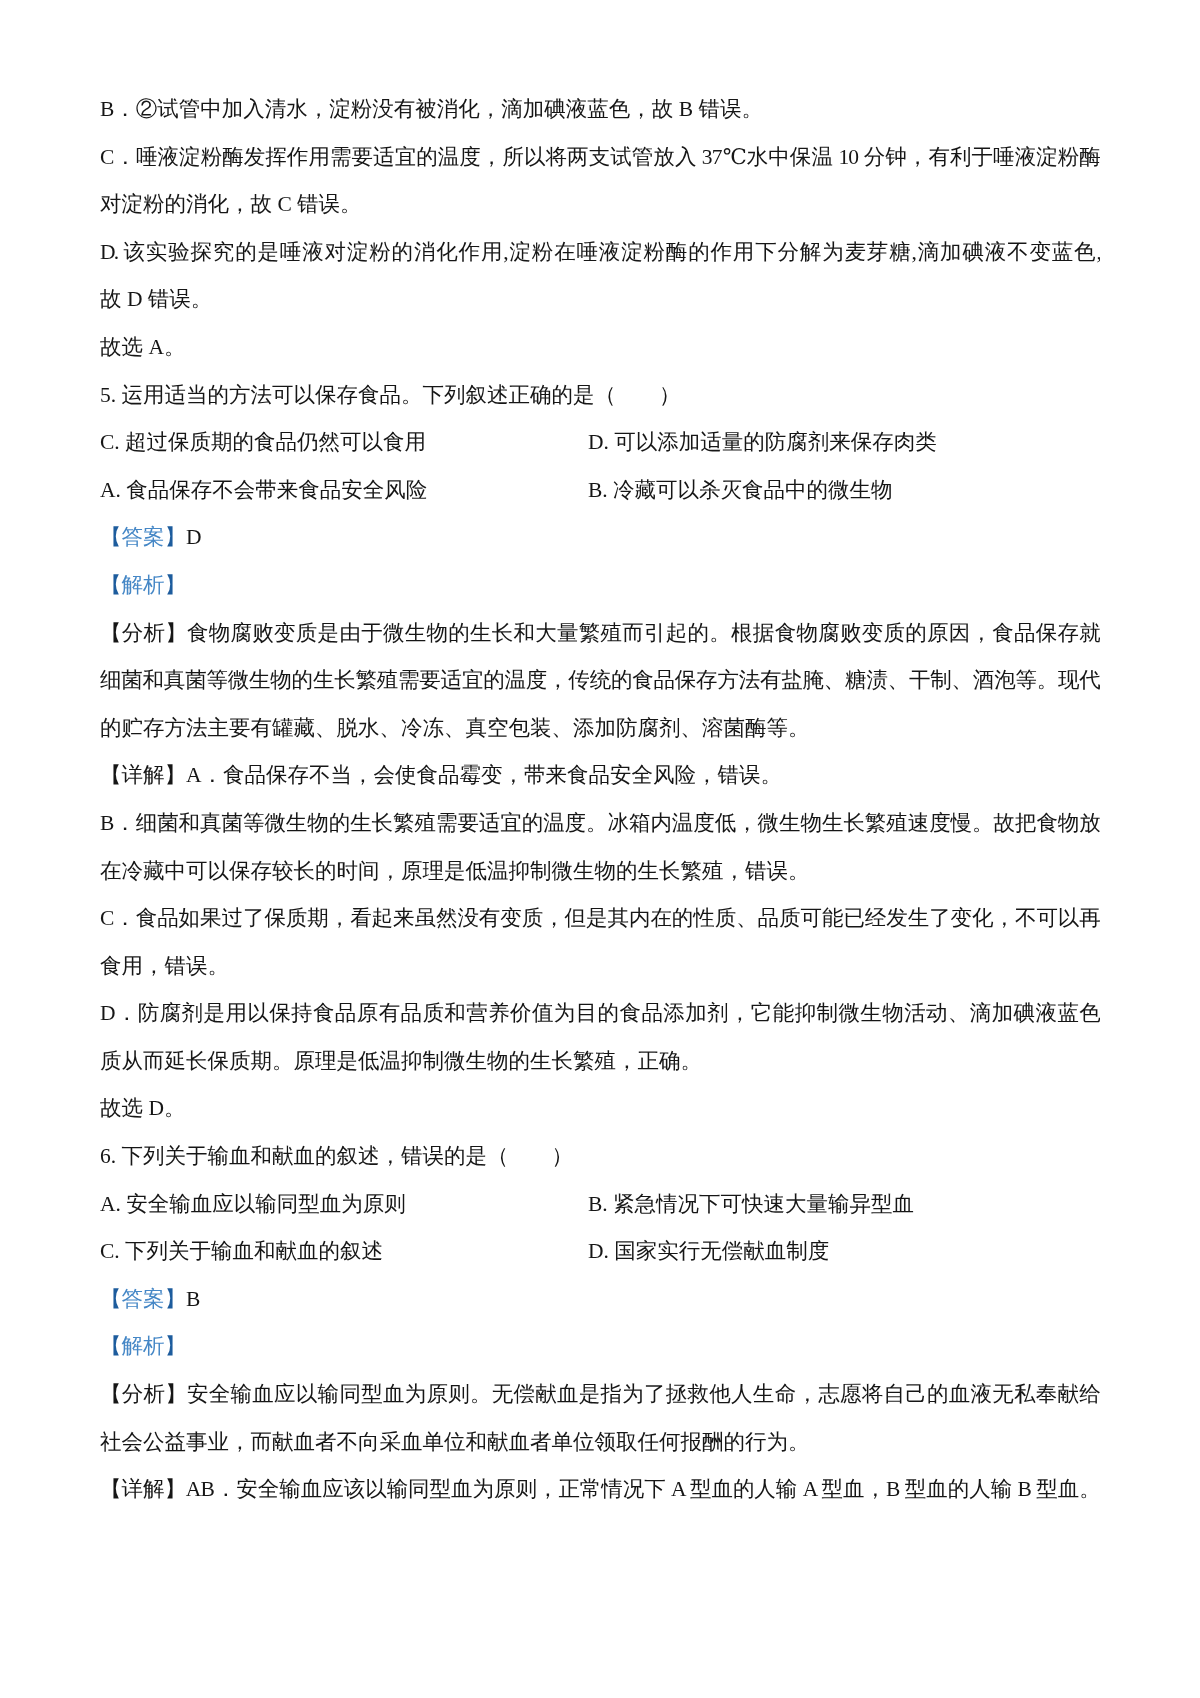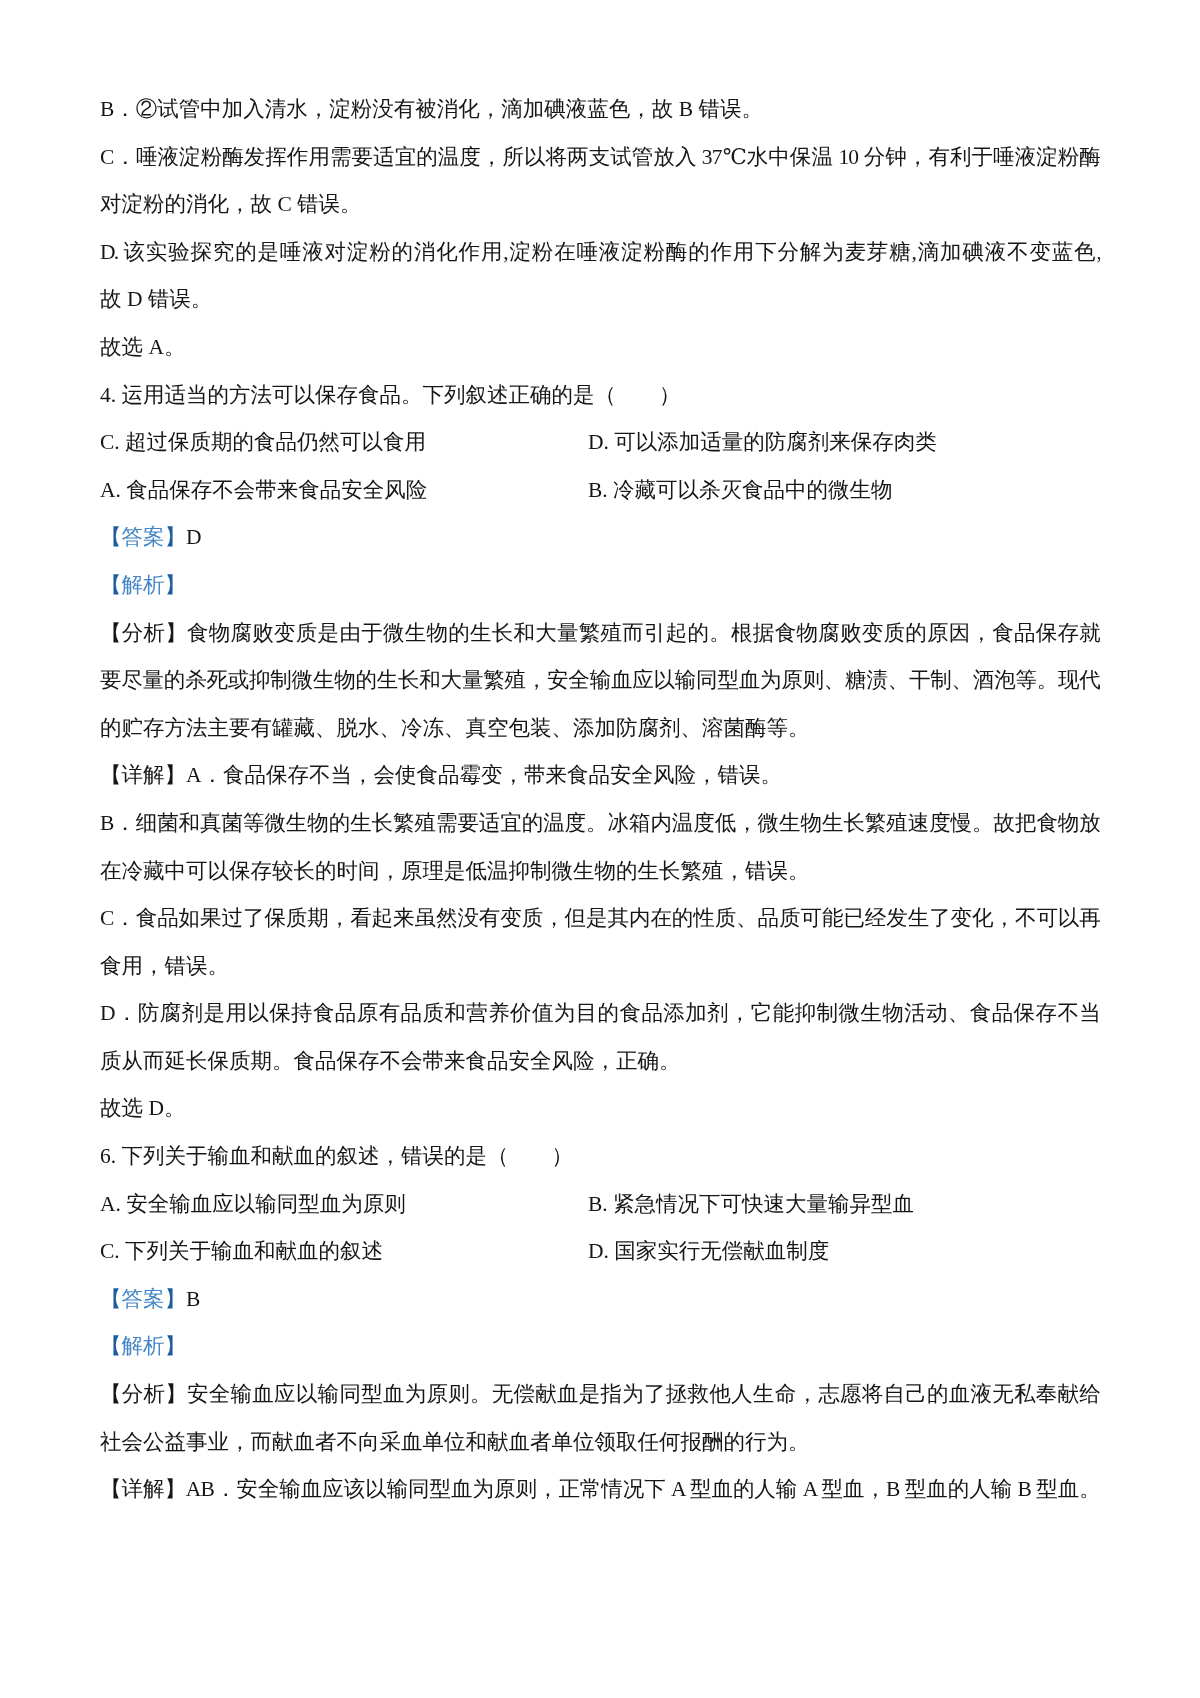--- a/index.html
+++ b/index.html
@@ -51,35 +51,35 @@
 <body style="background: rgb(255, 255, 255); color: rgb(22, 22, 22);">
 
 <main class="page">
   <div id="doc">
       <div class="line">B．②试管中加入清水，淀粉没有被消化，滴加碘液蓝色，故 B 错误。</div>
       <div class="line fill">C．唾液淀粉酶发挥作用需要适宜的温度，所以将两支试管放入 37℃水中保温 10 分钟，有利于唾液淀粉酶</div>
       <div class="line">对淀粉的消化，故 C 错误。</div>
       <div class="line fill tight">D. 该实验探究的是唾液对淀粉的消化作用,淀粉在唾液淀粉酶的作用下分解为麦芽糖,滴加碘液不变蓝色,</div>
       <div class="line">故 D 错误。</div>
       <div class="line">故选 A。</div>
-      <div class="line">4. 运用适当的方法可以保存食品。下列叙述正确的是（　　）</div>
+      <div class="line">5. 运用适当的方法可以保存食品。下列叙述正确的是（　　）</div>
       <div class="line options"><span class="opt-left">C. 超过保质期的食品仍然可以食用</span><span class="opt-right">D. 可以添加适量的防腐剂来保存肉类</span></div>
       <div class="line options"><span class="opt-left">A. 食品保存不会带来食品安全风险</span><span class="opt-right">B. 冷藏可以杀灭食品中的微生物</span></div>
       <div class="line"><span class="br">【</span><span class="lbl">答案</span><span class="br">】</span><span class="val">D</span></div>
       <div class="line"><span class="br">【</span><span class="lbl">解析</span><span class="br">】</span></div>
       <div class="line fill">【分析】食物腐败变质是由于微生物的生长和大量繁殖而引起的。根据食物腐败变质的原因，食品保存就</div>
-      <div class="line fill">要尽量的杀死或抑制微生物的生长和大量繁殖，安全输血应以输同型血为原则、糖渍、干制、酒泡等。现代</div>
+      <div class="line fill">细菌和真菌等微生物的生长繁殖需要适宜的温度，传统的食品保存方法有盐腌、糖渍、干制、酒泡等。现代</div>
       <div class="line">的贮存方法主要有罐藏、脱水、冷冻、真空包装、添加防腐剂、溶菌酶等。</div>
       <div class="line">【详解】A．食品保存不当，会使食品霉变，带来食品安全风险，错误。</div>
       <div class="line fill">B．细菌和真菌等微生物的生长繁殖需要适宜的温度。冰箱内温度低，微生物生长繁殖速度慢。故把食物放</div>
       <div class="line">在冷藏中可以保存较长的时间，原理是低温抑制微生物的生长繁殖，错误。</div>
       <div class="line fill">C．食品如果过了保质期，看起来虽然没有变质，但是其内在的性质、品质可能已经发生了变化，不可以再</div>
       <div class="line">食用，错误。</div>
-      <div class="line fill">D．防腐剂是用以保持食品原有品质和营养价值为目的食品添加剂，它能抑制微生物活动、食品保存不当</div>
-      <div class="line">质从而延长保质期。食品保存不会带来食品安全风险，正确。</div>
+      <div class="line fill">D．防腐剂是用以保持食品原有品质和营养价值为目的食品添加剂，它能抑制微生物活动、滴加碘液蓝色</div>
+      <div class="line">质从而延长保质期。原理是低温抑制微生物的生长繁殖，正确。</div>
       <div class="line">故选 D。</div>
       <div class="line">6. 下列关于输血和献血的叙述，错误的是（　　）</div>
       <div class="line options"><span class="opt-left">A. 安全输血应以输同型血为原则</span><span class="opt-right">B. 紧急情况下可快速大量输异型血</span></div>
       <div class="line options"><span class="opt-left">C. 下列关于输血和献血的叙述</span><span class="opt-right">D. 国家实行无偿献血制度</span></div>
       <div class="line"><span class="br">【</span><span class="lbl">答案</span><span class="br">】</span><span class="val">B</span></div>
       <div class="line"><span class="br">【</span><span class="lbl">解析</span><span class="br">】</span></div>
       <div class="line fill">【分析】安全输血应以输同型血为原则。无偿献血是指为了拯救他人生命，志愿将自己的血液无私奉献给</div>
       <div class="line">社会公益事业，而献血者不向采血单位和献血者单位领取任何报酬的行为。</div>
       <div class="line fill">【详解】AB．安全输血应该以输同型血为原则，正常情况下 A 型血的人输 A 型血，B 型血的人输 B 型血。</div>
     </div>

